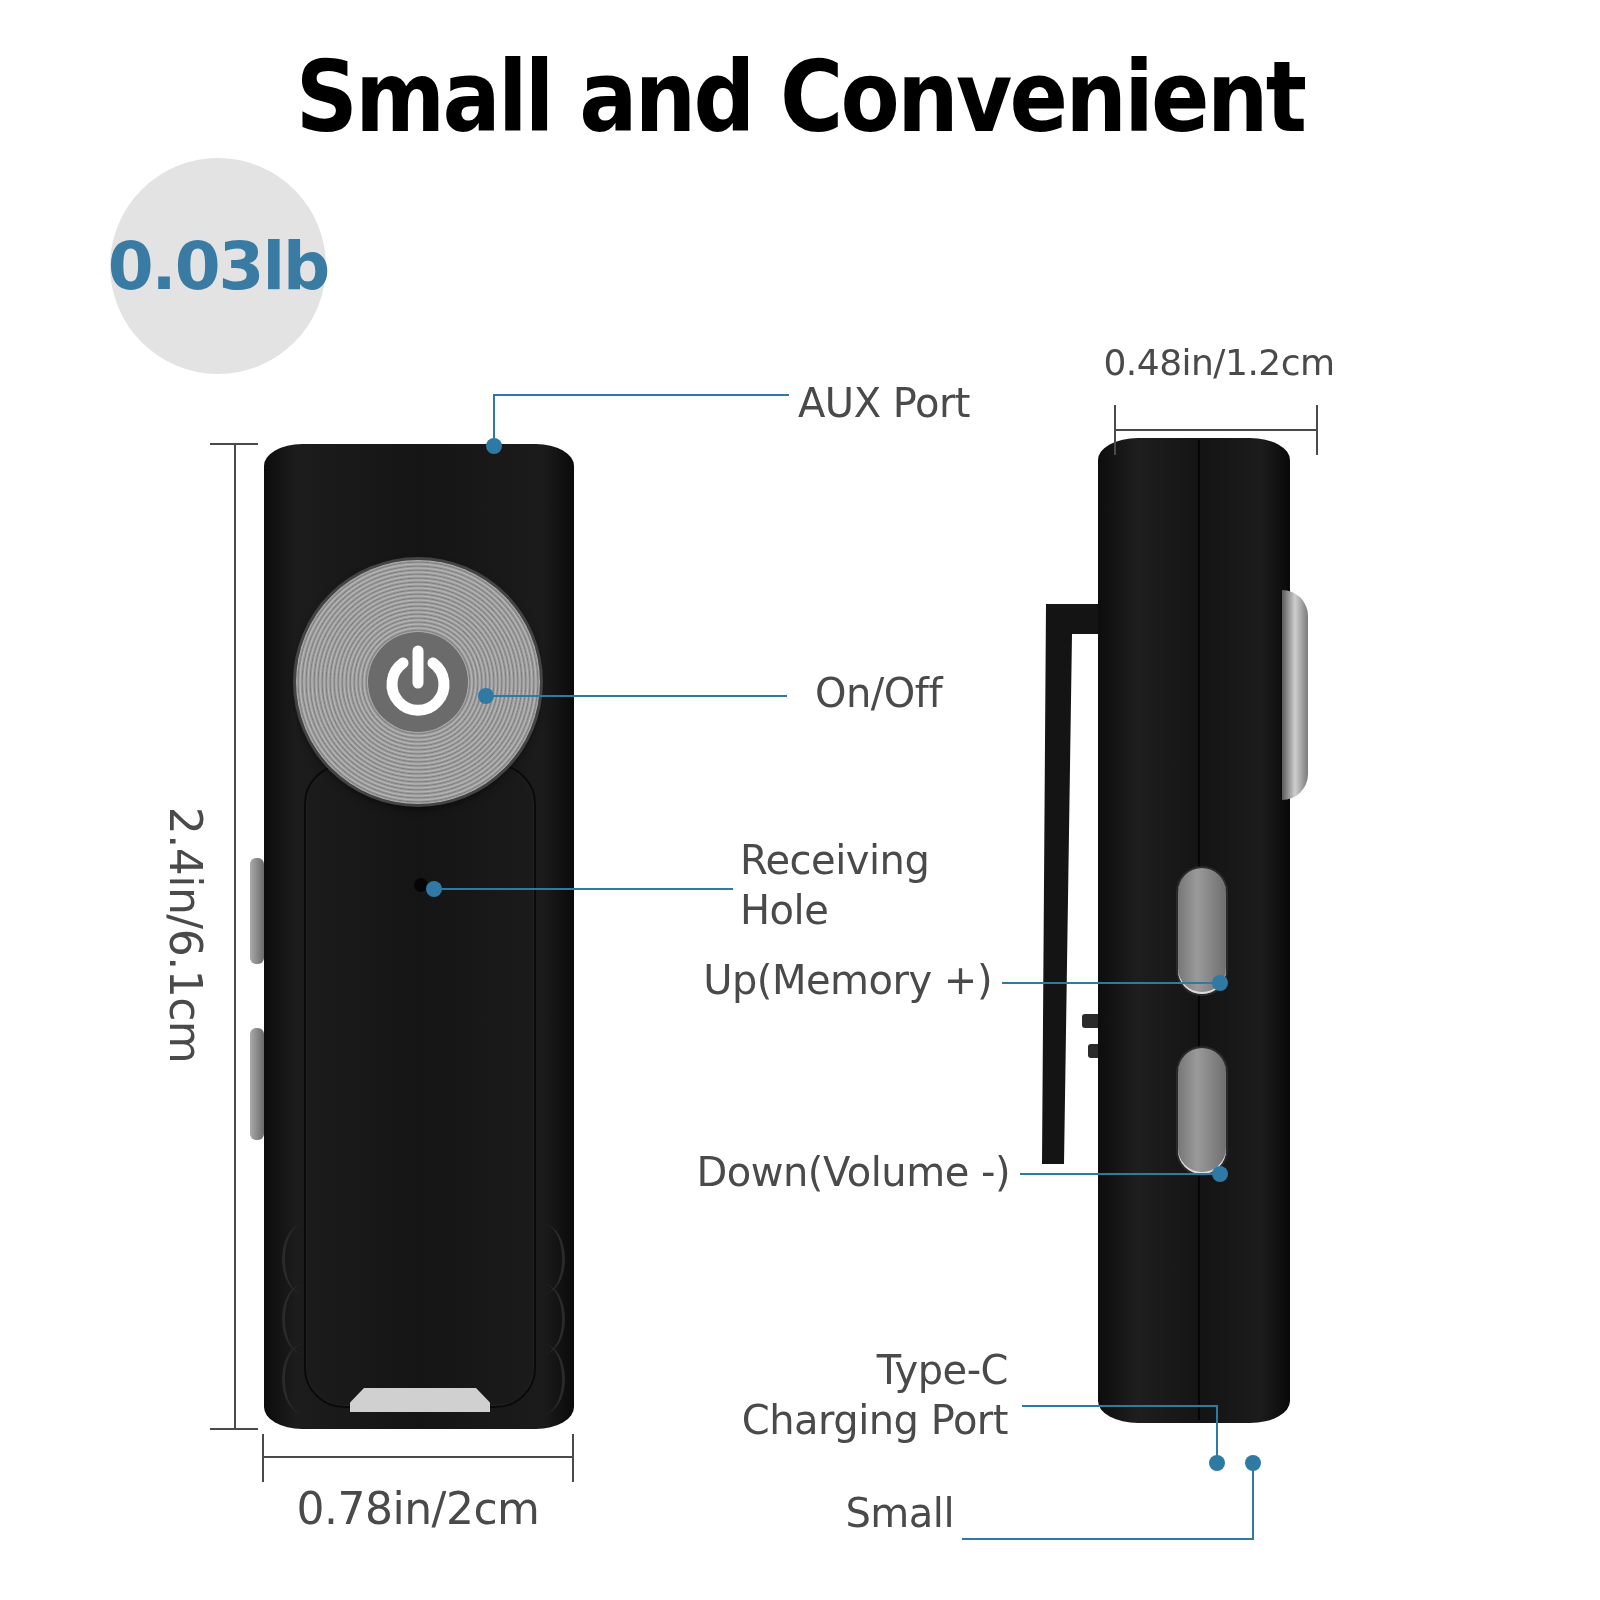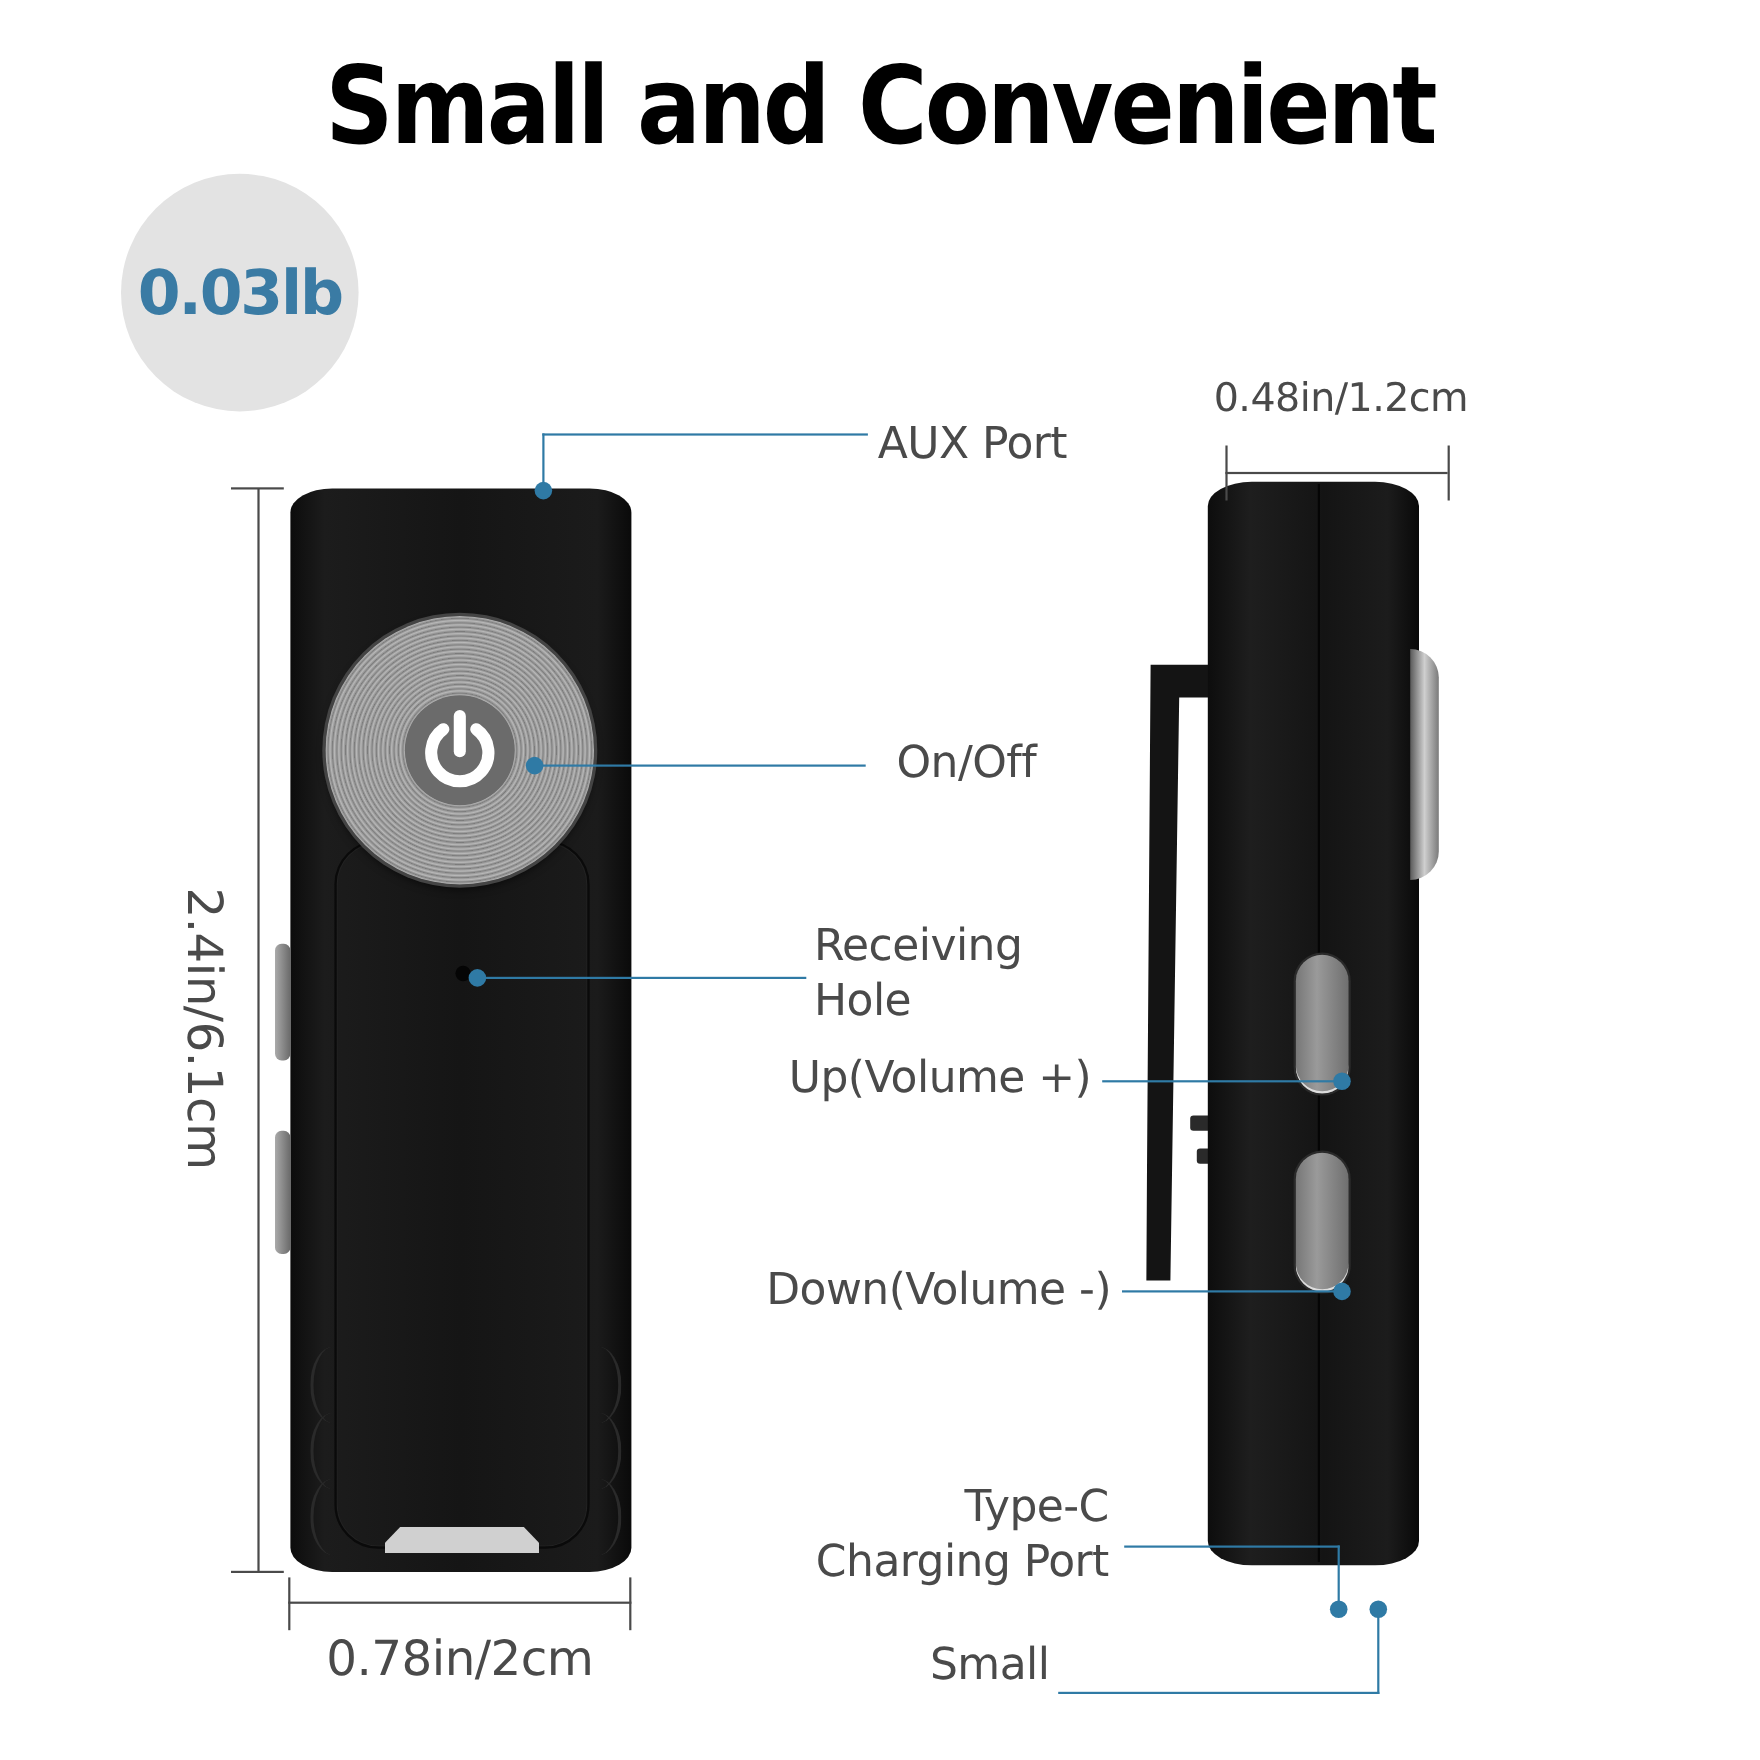--- a/index.html
+++ b/index.html
@@ -1,20 +1,20 @@
 <!DOCTYPE html>
 <html><head>
 <meta charset="utf-8">
 <style>
   html, body { margin:0; padding:0; background:#ffffff; }
   body { width:1600px; height:1600px; position:relative; overflow:hidden; font-family:"Liberation Sans","DejaVu Sans",sans-serif; }
   .abs { position:absolute; }
   .title { left:0; top:40px; width:1600px; text-align:center; font-family:"DejaVu Sans","Liberation Sans",sans-serif; font-weight:bold; font-size:98px; color:#000; letter-spacing:-3px; transform:scaleX(0.88); }
   .weight-badge { left:110px; top:158px; width:216px; height:216px; border-radius:50%; background:#e3e3e3; display:flex; align-items:center; justify-content:center; }
-  .weight-text { font-family:"DejaVu Sans",sans-serif; font-weight:bold; font-size:56px; color:#3a7ba4; letter-spacing:-2px; }
+  .weight-text { font-family:"DejaVu Sans",sans-serif; font-weight:bold; font-size:66px; color:#3a7ba4; letter-spacing:-2px; }
   .label { font-family:"DejaVu Sans","Liberation Sans",sans-serif; font-size:40px; color:#4a4a4a; line-height:50px; letter-spacing:-0.5px; }
   .label.right { text-align:right; }
   .line { background:#2f7aa5; }
   .dot { width:16px; height:16px; border-radius:50%; background:#2f7aa5; }
   .dim { background:#4a4a4a; }
   .device-front { left:264px; top:444px; width:310px; height:985px; border-radius:38px / 22px; background:linear-gradient(90deg,#0c0c0c 0%,#1c1c1c 10%,#151515 50%,#1b1b1b 90%,#0a0a0a 100%); overflow:hidden; }
   .front-ridge { left:40px; top:320px; width:228px; height:640px; border:2px solid #0a0a0a; border-radius:40px; box-shadow:inset 0 0 0 1px #222; }
   .power-btn { left:296px; top:560px; width:244px; height:244px; border-radius:50%; background:repeating-radial-gradient(circle at 50% 50%,#8a8a8a 0px,#b8b8b8 2px,#7a7a7a 4px); box-shadow:0 0 0 3px #444, 0 4px 8px rgba(0,0,0,.6); }
   .power-inner { left:72px; top:72px; width:100px; height:100px; border-radius:50%; background:#6b6b6b; display:flex; align-items:center; justify-content:center; }
   .side-btn { width:14px; border-radius:6px; background:linear-gradient(90deg,#aaa,#6a6a6a); }
@@ -98,21 +98,21 @@
 
 <div class="abs line" style="left:433px;top:888px;width:300px;height:2px;"></div>
 <div class="abs dot" style="left:426px;top:881px;"></div>
 <div class="abs label" style="left:740px;top:835px;">
   <div>Receiving</div>
   <div>Hole</div>
 </div>
 
 <div class="abs line" style="left:1002px;top:982px;width:218px;height:2px;"></div>
 <div class="abs dot" style="left:1212px;top:975px;"></div>
-<div class="abs label right" style="left:690px;top:955px;width:302px;">Up(Volume +)</div>
+<div class="abs label right" style="left:690px;top:955px;width:302px;">Up(Memory +)</div>
 
 <div class="abs line" style="left:1020px;top:1173px;width:200px;height:2px;"></div>
 <div class="abs dot" style="left:1212px;top:1166px;"></div>
 <div class="abs label right" style="left:660px;top:1147px;width:350px;">Down(Volume -)</div>
 
 <div class="abs line" style="left:1022px;top:1405px;width:196px;height:2px;"></div>
 <div class="abs line" style="left:1216px;top:1405px;width:2px;height:60px;"></div>
 <div class="abs dot" style="left:1209px;top:1455px;"></div>
 <div class="abs label right" style="left:700px;top:1345px;width:308px;">
   <div>Type-C</div>

